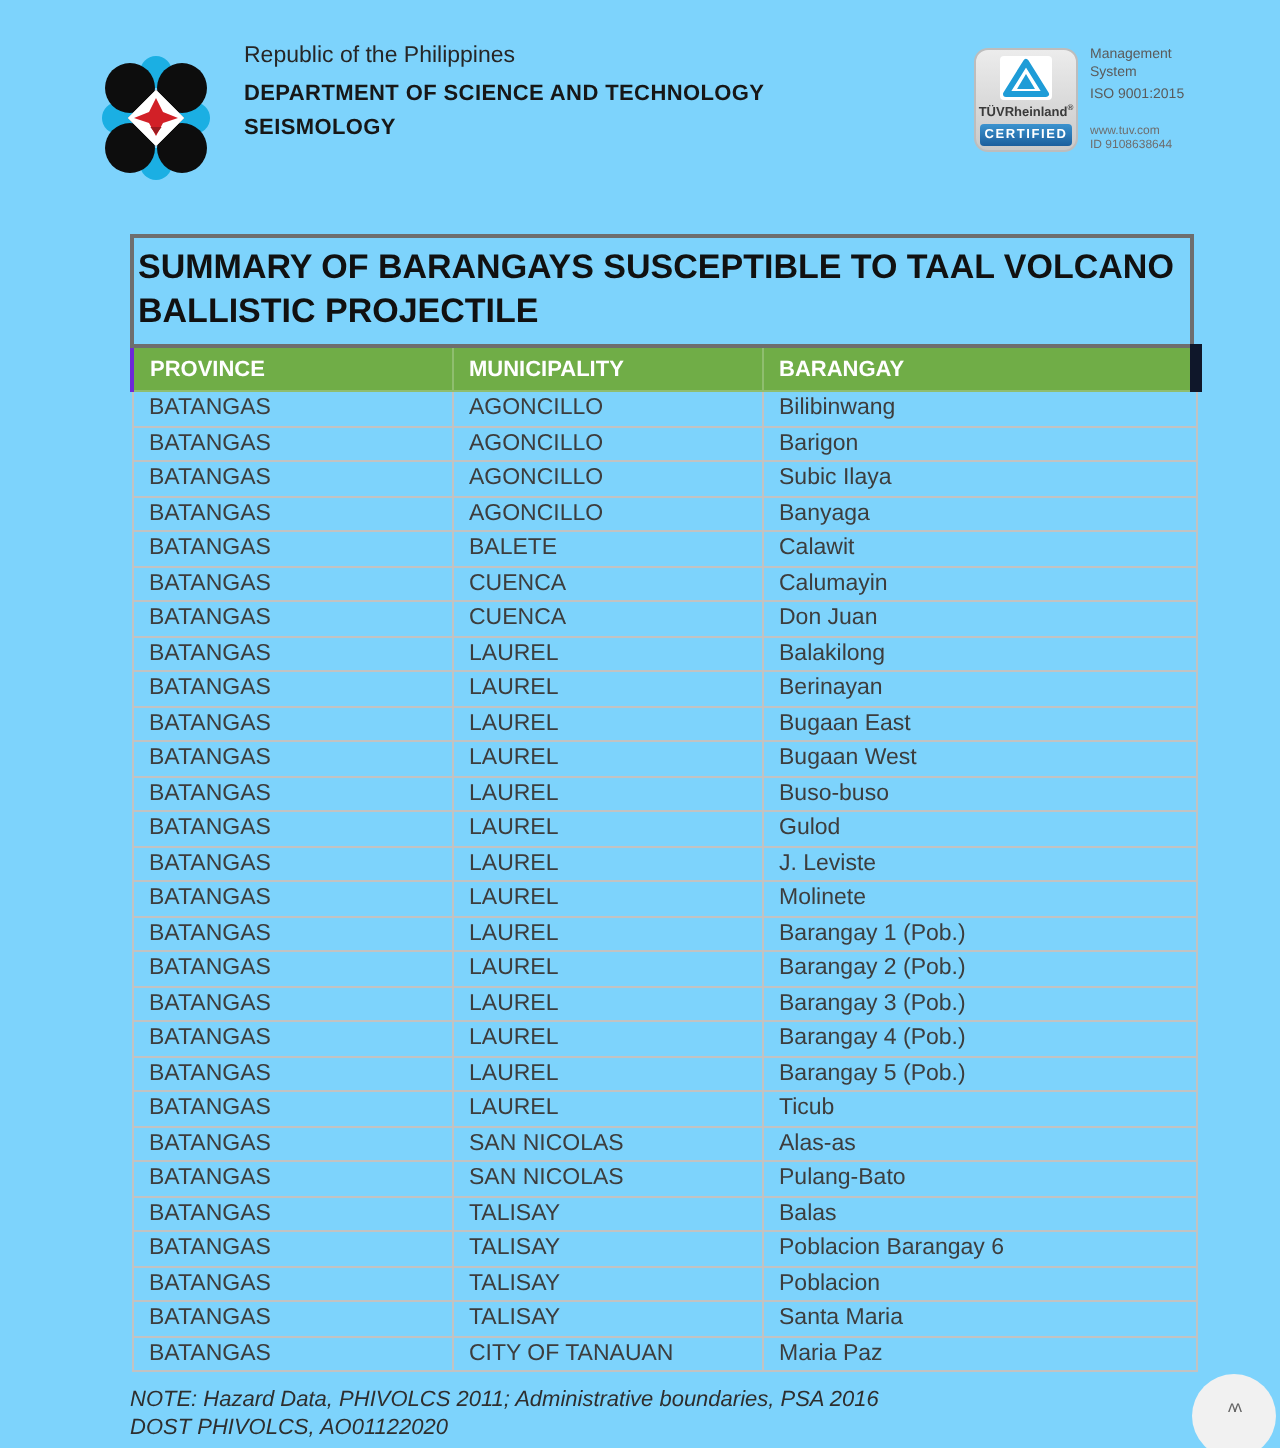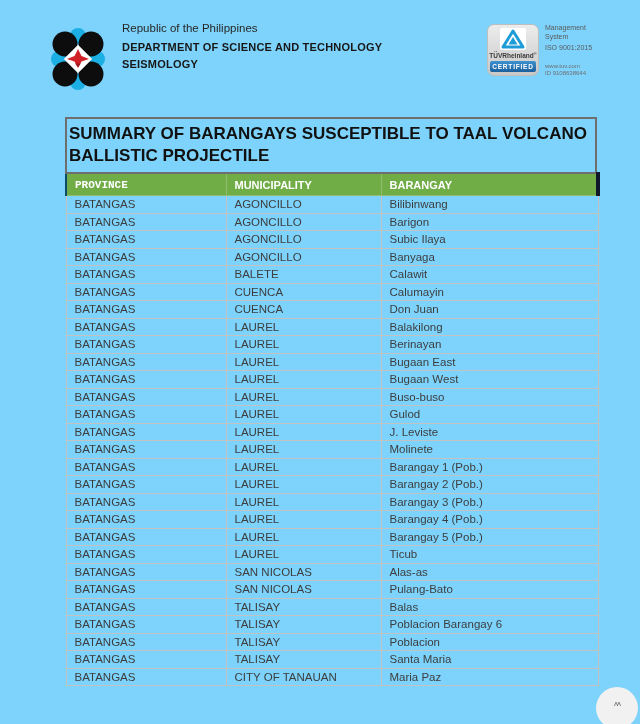--- a/index.html
+++ b/index.html
@@ -29,22 +29,22 @@
 
   
   .doc-table{position:absolute;left:65px;top:117px;width:532px;}
   .title-box{border:2px solid #6e6e6e;border-bottom:none;box-sizing:border-box;
              text-align:left;font-weight:bold;font-size:17px;line-height:22px;
              padding:4px 2px 5px;color:#111;}
   table{border-collapse:collapse;width:100%;table-layout:fixed;}
   col.c1{width:160px;} col.c2{width:155px;} col.c3{width:217px;}
   thead th{background:#70AD47;color:#ffffff;font-size:11px;font-weight:bold;text-align:left;
            padding:0 8px;height:21px;border:1px solid #8fbe6f;border-top:2px solid #6e6e6e;}
-  thead th:first-child{border-left:2px solid #0c4a6e;font-family:Liberation Mono, monospace;}
-  thead th:last-child{border-right:4px solid #0f172a;}
+  thead th:first-child{border-left:2px solid #6d28d9;}
+  thead th:last-child{border-right:6px solid #0f172a;}
   tbody td{font-size:11.5px;color:#3d3d3d;padding:0 8px;height:17.5px;box-sizing:border-box;
            border:1px solid #c2c2c2;white-space:nowrap;overflow:hidden;}
 
   
   .note{position:absolute;left:65px;top:694px;font-size:11px;line-height:13.5px;
         font-style:italic;color:#2e2e2e;}
 
   
   .fab{position:absolute;left:596px;top:687px;width:42px;height:42px;border-radius:50%;
        background:#f1f1f1;display:flex;align-items:flex-start;justify-content:center;
@@ -251,18 +251,22 @@
           </tr>
           <tr>
             <td>BATANGAS</td>
             <td>CITY OF TANAUAN</td>
             <td>Maria Paz</td>
           </tr>
         </tbody>
     </table>
   </div>
 
+  <div class="note">
+    <div>NOTE: Hazard Data, PHIVOLCS 2011; Administrative boundaries, PSA 2016</div>
+    <div>DOST PHIVOLCS, AO01122020</div>
+  </div>
 
   <button class="fab">
     <span>ʌʌ</span>
   </button>
 
 </div>
 
 </body></html>

